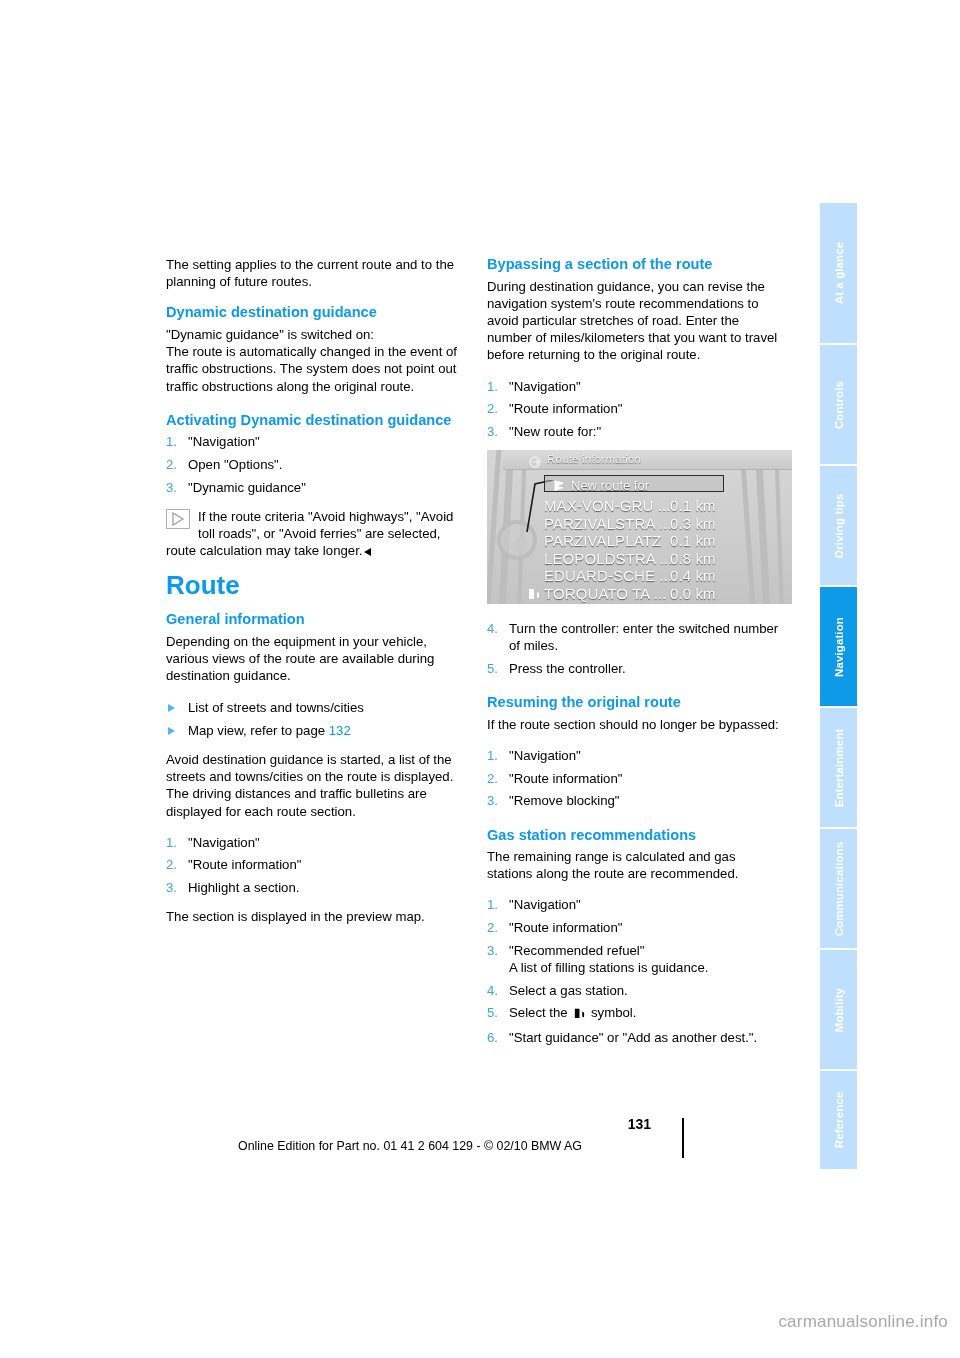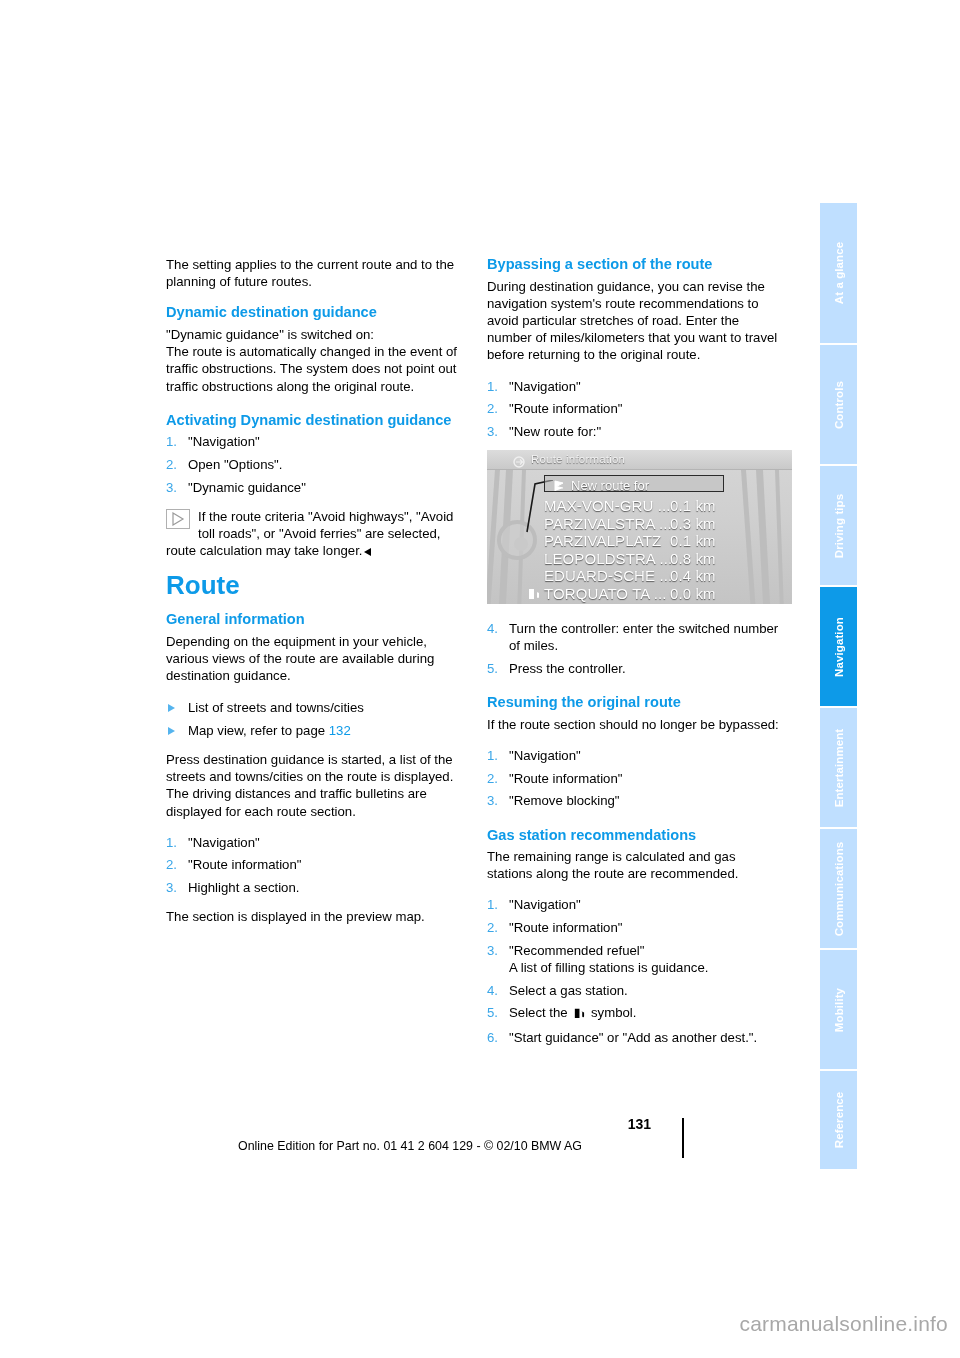--- a/index.html
+++ b/index.html
@@ -181,21 +181,21 @@
     background: linear-gradient(180deg,#d6d6d6 0%, #cfcfcf 45%, #c4c4c4 100%);
     overflow: hidden;
     font-family: "Liberation Sans", sans-serif;
   }
   .nav-road {
     position: absolute;
     background: #bdbdbd;
   }
   .nav-header {
     position: absolute;
-    left: 0; top: 0;
+    left: 16px; top: 0;
     width: 305px;
     height: 19px;
     background: linear-gradient(180deg,#dcdcdc 0%, #c9c9c9 100%);
     border-bottom: 1px solid #b4b4b4;
   }
   .nav-header-title {
     position: absolute;
     left: 44px; top: 3px;
     color: #f2f2f2;
     font-size: 11.5px;
@@ -305,21 +305,21 @@
     width: 1.6px;
     height: 40px;
     background: #000;
   }
   .watermark {
     position: absolute;
     left: 0;
     top: 1312px;
     width: 948px;
     text-align: right;
-    font-size: 21px;
+    font-size: 17px;
     color: #a8a8a8;
     letter-spacing: .2px;
   }
 </style>
 </head>
 <body>
 
 <div class="page">
 
   <div class="tab-rail">
@@ -375,21 +375,21 @@
 
     <h2 class="section">Route</h2>
 
     <h3 class="sub first">General information</h3>
     <p class="body">Depending on the equipment in your vehicle, various views of the route are available during destination guidance.</p>
     <ul class="tri">
       <li><span>List of streets and towns/cities</span></li>
       <li><span>Map view, refer to page </span><span class="pageref">132</span></li>
     </ul>
 
-    <p class="body">Press destination guidance is started, a list of the streets and towns/cities on the route is displayed. The driving distances and traffic bulletins are displayed for each route section.</p>
+    <p class="body">Avoid destination guidance is started, a list of the streets and towns/cities on the route is displayed. The driving distances and traffic bulletins are displayed for each route section.</p>
     <ol class="steps">
       <li>"Navigation"</li>
       <li>"Route information"</li>
       <li>Highlight a section.</li>
     </ol>
     <p class="body">The section is displayed in the preview map.</p>
   </div>
 
   <div class="col col-right">
 

